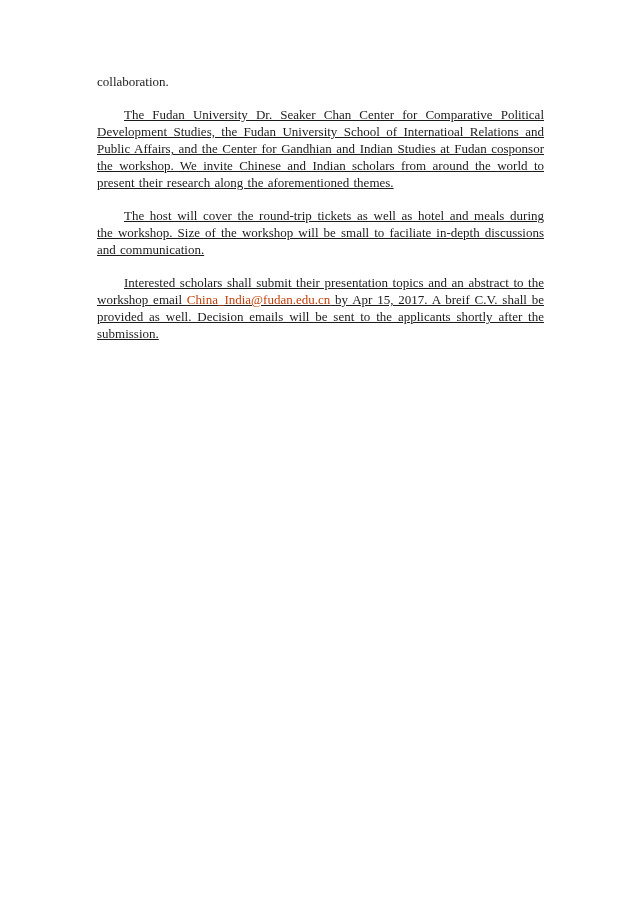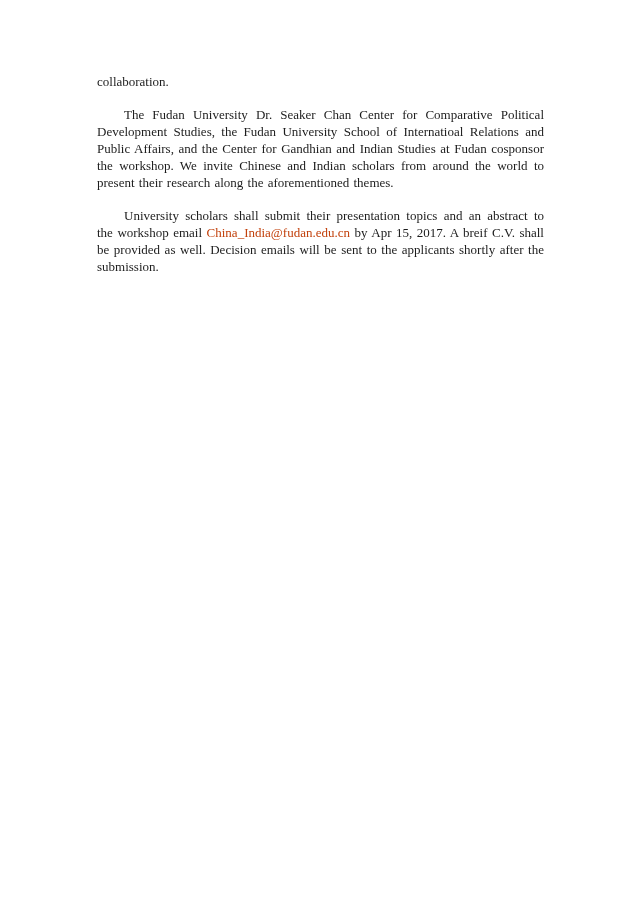--- a/index.html
+++ b/index.html
@@ -20,34 +20,36 @@
     font-family: "Liberation Serif", "DejaVu Serif", serif;
     font-size: 13px;
     line-height: 17px;
     color: #1c1c1c;
     text-align: justify;
     margin: 0 0 16px 0;
     word-spacing: 1px;
   }
   .doc-text p.indent {
     text-indent: 27px;
+    text-decoration: underline;
   }
   .email-link {
     color: #c2410c;
     text-decoration: none;
     cursor: pointer;
   }
 </style>
 </head>
 <body>
 
 <div class="page">
   <div class="doc-text">
 
     <p>collaboration.</p>
 
     <p class="indent">The Fudan University Dr. Seaker Chan Center for Comparative Political Development Studies, the Fudan University School of Internatioal Relations and Public Affairs, and the Center for Gandhian and Indian Studies at Fudan cosponsor the workshop. We invite Chinese and Indian scholars from around the world to present their research along the aforementioned themes.</p>
 
+    <p class="indent">The host will cover the round-trip tickets as well as hotel and meals during the workshop. Size of the workshop will be small to faciliate in-depth discussions and communication.</p>
 
-    <p class="indent"><span>University scholars shall submit their presentation topics and an abstract to the workshop email </span><span class="email-link">China_India@fudan.edu.cn</span><span> by Apr 15, 2017. A breif C.V. shall be provided as well. Decision emails will be sent to the applicants shortly after the submission.</span></p>
+    <p class="indent"><span>Interested scholars shall submit their presentation topics and an abstract to the workshop email </span><span class="email-link">China_India@fudan.edu.cn</span><span> by Apr 15, 2017. A breif C.V. shall be provided as well. Decision emails will be sent to the applicants shortly after the submission.</span></p>
 
   </div>
 </div>
 
 </body></html>

